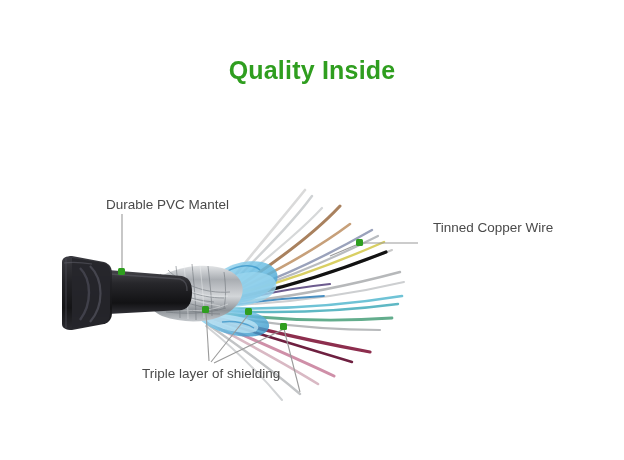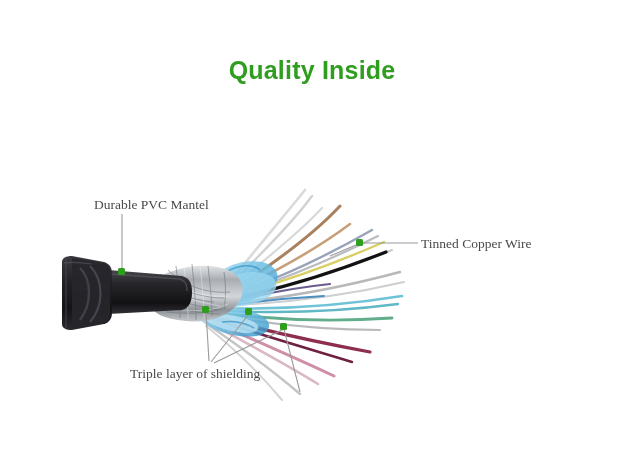--- a/index.html
+++ b/index.html
@@ -26,25 +26,26 @@
     font-size: 25px;
     font-weight: bold;
     color: #2f9e1f;
     letter-spacing: 0.2px;
     font-family: "Liberation Sans", sans-serif;
   }
   .callout-label {
     position: absolute;
     font-size: 13.5px;
     color: #4a4a4a;
-    font-family: Liberation Serif, serif;
+    font-family: Liberation Sans, sans-serif;
     white-space: nowrap;
+    margin-left: 12px;
   }
   #label-pvc   { left: 94px;  top: 197px; }
-  #label-tinned{ left: 421px; top: 236px; text-align: right; }
+  #label-tinned{ left: 421px; top: 220px; text-align: right; }
   #label-shield{ left: 130px; top: 366px; text-align: center; }
 
   #photo-svg {
     position: absolute;
     left: 0;
     top: 0;
     width: 624px;
     height: 460px;
   }
 </style>

